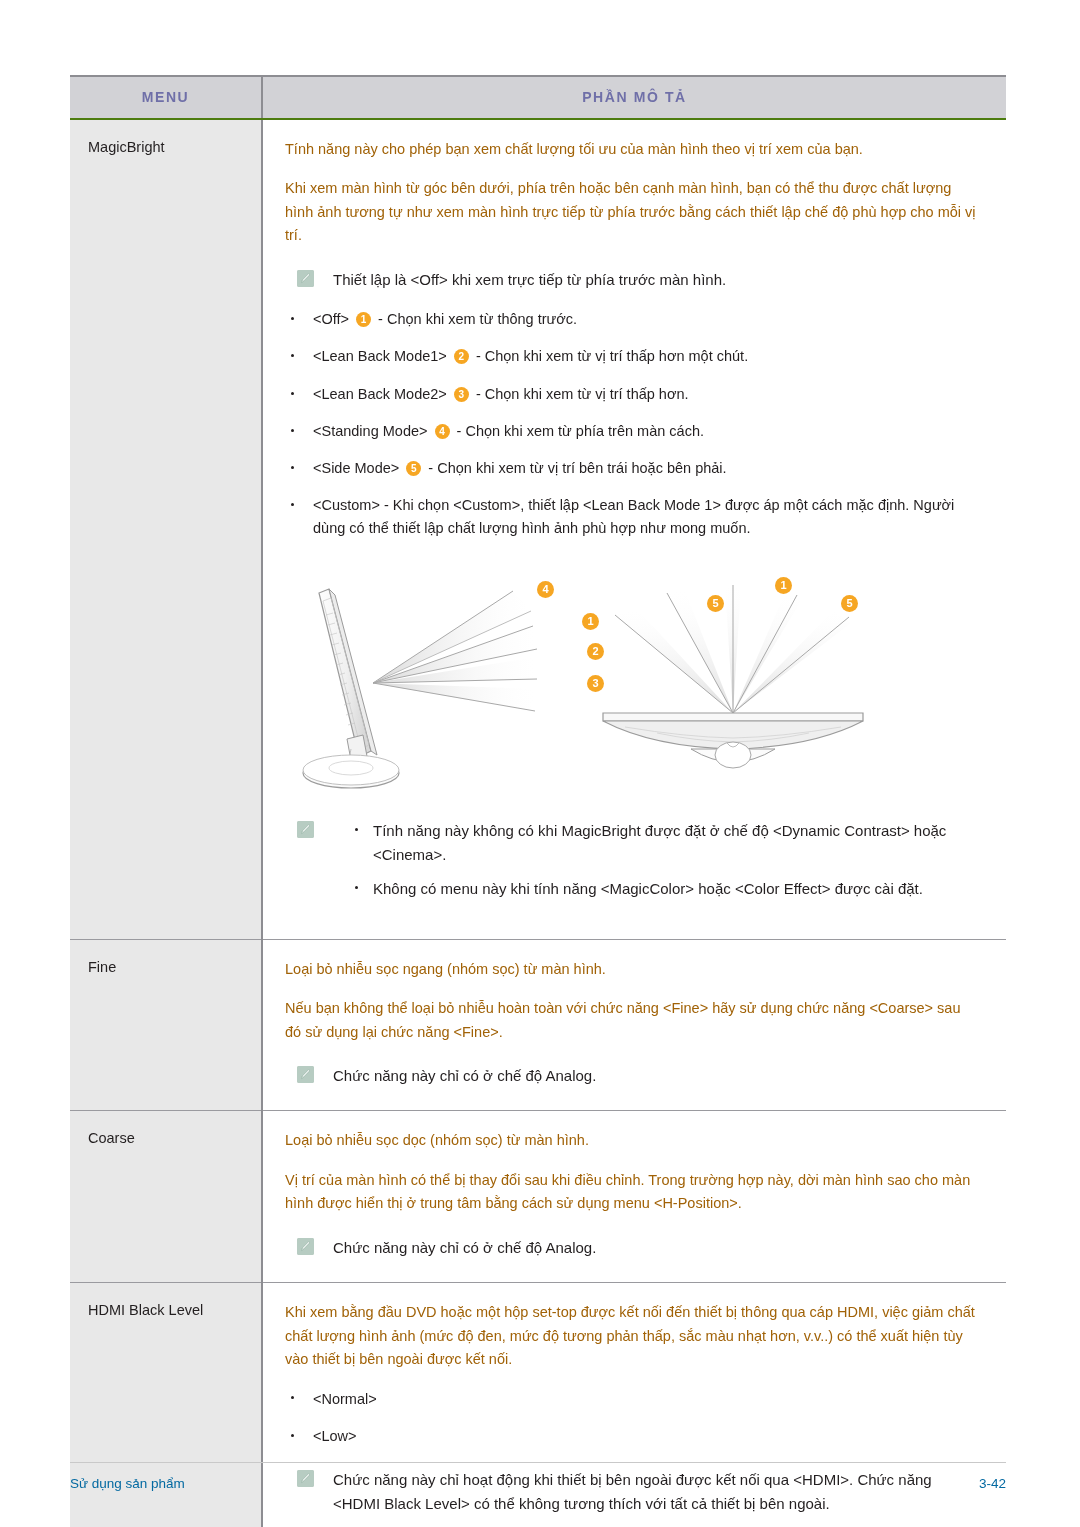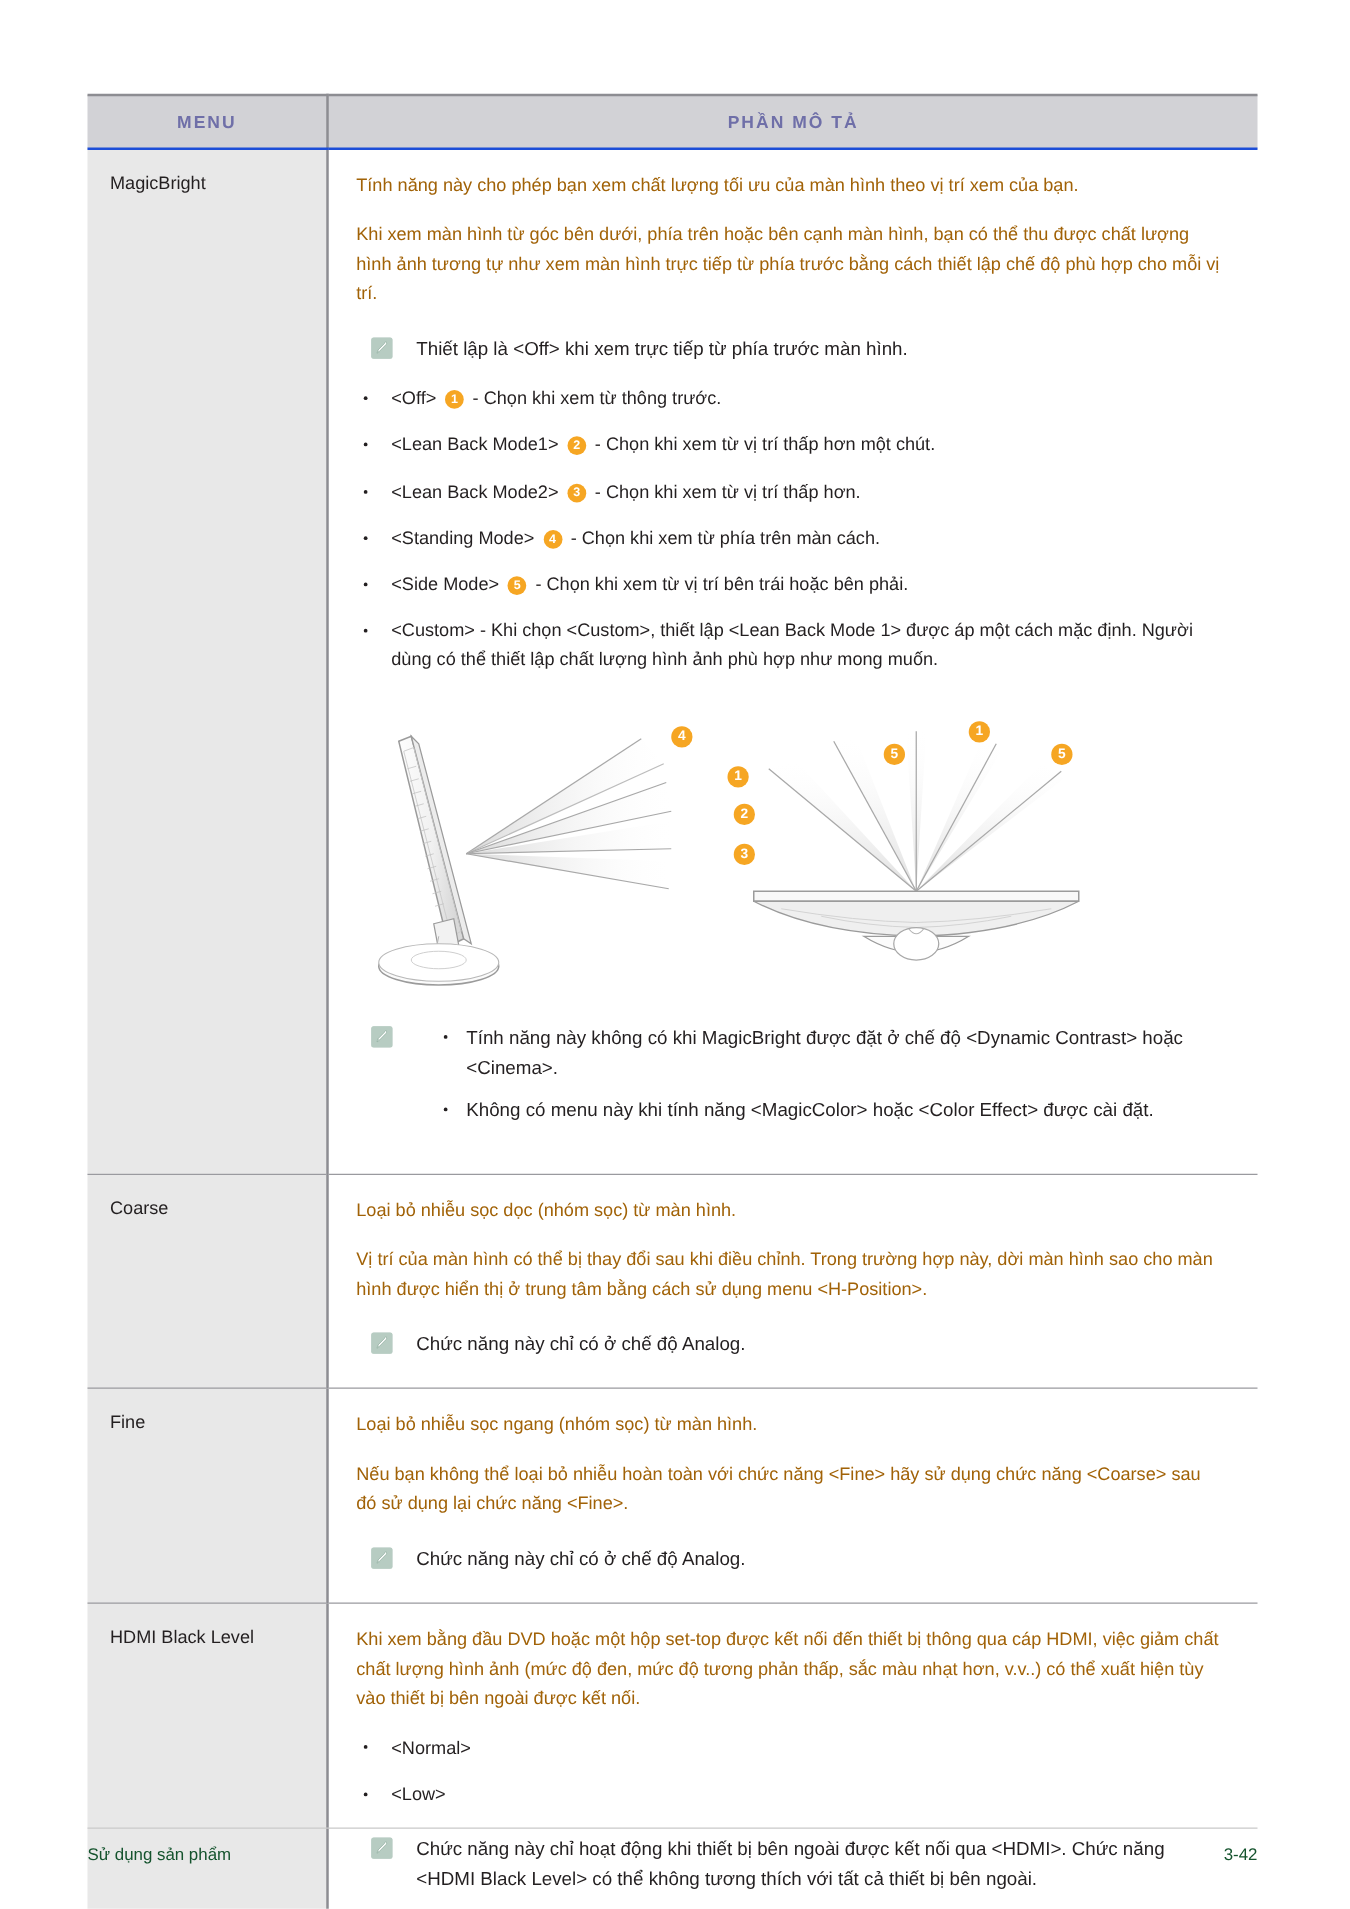--- a/index.html
+++ b/index.html
@@ -31,21 +31,21 @@
     width: 936px;
     border-collapse: collapse;
     table-layout: fixed;
   }
   .doc-table col.c-menu { width: 192px; }
   .doc-table col.c-desc { width: 744px; }
 
   .thead-row th {
     background: #d2d2d6;
     border-top: 2px solid #8d8d92;
-    border-bottom: 2px solid #1d4ed8;
+    border-bottom: 2px solid #4d7c0f;
     color: #6f6fa8;
     font-size: 14px;
     font-weight: bold;
     letter-spacing: 1.6px;
     padding: 12px 0 13px 0;
     text-align: center;
     vertical-align: middle;
   }
   .thead-row th.th-menu {
     border-right: 2px solid #8d8d92;
@@ -188,21 +188,21 @@
     position: absolute;
     left: 70px;
     top: 1462px;
     width: 936px;
     border-top: 1px solid #c9c9c9;
     padding-top: 13px;
     display: flex;
     justify-content: space-between;
     align-items: baseline;
     font-size: 13.5px;
-    color: #14532d;
+    color: #0369a1;
   }
 </style>
 </head>
 <body>
 
 <div class="page">
 
   <table class="doc-table">
     <colgroup>
         <col class="c-menu">
@@ -377,56 +377,56 @@
               <li>
                 <span class="bdot"></span><span>Không có menu này khi tính năng &lt;MagicColor&gt; hoặc &lt;Color Effect&gt; được cài đặt.</span>
               </li>
             </ul>
           </div>
 
         </td>
       </tr>
 
       <tr class="body-row">
+        <td class="cell-menu">Fine</td>
+        <td class="cell-desc">
+          <p class="para">Loại bỏ nhiễu sọc ngang (nhóm sọc) từ màn hình.</p>
+          <p class="para">Nếu bạn không thể loại bỏ nhiễu hoàn toàn với chức năng &lt;Fine&gt; hãy sử dụng chức năng &lt;Coarse&gt; sau đó sử dụng lại chức năng &lt;Fine&gt;.</p>
+          <div class="note">
+            <span class="note-icon">
+              <svg width="17" height="17" viewBox="0 0 17 17">
+                <rect x="0" y="0" width="17" height="17" rx="2" fill="#b7ccc2"></rect>
+                <path d="M11.6 3.3 C12.5 4.2 12.5 4.9 11.9 5.6 L6.6 11.0 L4.6 12.6 L5.2 10.2 L10.5 4.8 C11.1 4.1 11.0 3.6 11.6 3.3 Z" fill="#ffffff" stroke="#8fae9f" stroke-width="0.6"></path>
+                <line x1="5.3" y1="10.4" x2="6.4" y2="11.4" stroke="#8fae9f" stroke-width="0.6"></line>
+              </svg>
+            </span>
+            <span>Chức năng này chỉ có ở chế độ Analog.</span>
+          </div>
+        </td>
+      </tr>
+
+      <tr class="body-row">
         <td class="cell-menu">Coarse</td>
         <td class="cell-desc">
           <p class="para">Loại bỏ nhiễu sọc dọc (nhóm sọc) từ màn hình.</p>
           <p class="para">Vị trí của màn hình có thể bị thay đổi sau khi điều chỉnh. Trong trường hợp này, dời màn hình sao cho màn hình được hiển thị ở trung tâm bằng cách sử dụng menu &lt;H-Position&gt;.</p>
           <div class="note">
             <span class="note-icon">
               <svg width="17" height="17" viewBox="0 0 17 17">
                 <rect x="0" y="0" width="17" height="17" rx="2" fill="#b7ccc2"></rect>
                 <path d="M11.6 3.3 C12.5 4.2 12.5 4.9 11.9 5.6 L6.6 11.0 L4.6 12.6 L5.2 10.2 L10.5 4.8 C11.1 4.1 11.0 3.6 11.6 3.3 Z" fill="#ffffff" stroke="#8fae9f" stroke-width="0.6"></path>
                 <line x1="5.3" y1="10.4" x2="6.4" y2="11.4" stroke="#8fae9f" stroke-width="0.6"></line>
               </svg>
             </span>
             <span>Chức năng này chỉ có ở chế độ Analog.</span>
           </div>
         </td>
       </tr>
 
       <tr class="body-row">
-        <td class="cell-menu">Fine</td>
-        <td class="cell-desc">
-          <p class="para">Loại bỏ nhiễu sọc ngang (nhóm sọc) từ màn hình.</p>
-          <p class="para">Nếu bạn không thể loại bỏ nhiễu hoàn toàn với chức năng &lt;Fine&gt; hãy sử dụng chức năng &lt;Coarse&gt; sau đó sử dụng lại chức năng &lt;Fine&gt;.</p>
-          <div class="note">
-            <span class="note-icon">
-              <svg width="17" height="17" viewBox="0 0 17 17">
-                <rect x="0" y="0" width="17" height="17" rx="2" fill="#b7ccc2"></rect>
-                <path d="M11.6 3.3 C12.5 4.2 12.5 4.9 11.9 5.6 L6.6 11.0 L4.6 12.6 L5.2 10.2 L10.5 4.8 C11.1 4.1 11.0 3.6 11.6 3.3 Z" fill="#ffffff" stroke="#8fae9f" stroke-width="0.6"></path>
-                <line x1="5.3" y1="10.4" x2="6.4" y2="11.4" stroke="#8fae9f" stroke-width="0.6"></line>
-              </svg>
-            </span>
-            <span>Chức năng này chỉ có ở chế độ Analog.</span>
-          </div>
-        </td>
-      </tr>
-
-      <tr class="body-row">
         <td class="cell-menu">HDMI Black Level</td>
         <td class="cell-desc">
           <p class="para">Khi xem bằng đầu DVD hoặc một hộp set-top được kết nối đến thiết bị thông qua cáp HDMI, việc giảm chất chất lượng hình ảnh (mức độ đen, mức độ tương phản thấp, sắc màu nhạt hơn, v.v..) có thể xuất hiện tùy vào thiết bị bên ngoài được kết nối.</p>
           <ul class="bullets">
             <li>
               <span class="bdot"></span><span>&lt;Normal&gt;</span>
             </li>
             <li>
               <span class="bdot"></span><span>&lt;Low&gt;</span>
             </li>

